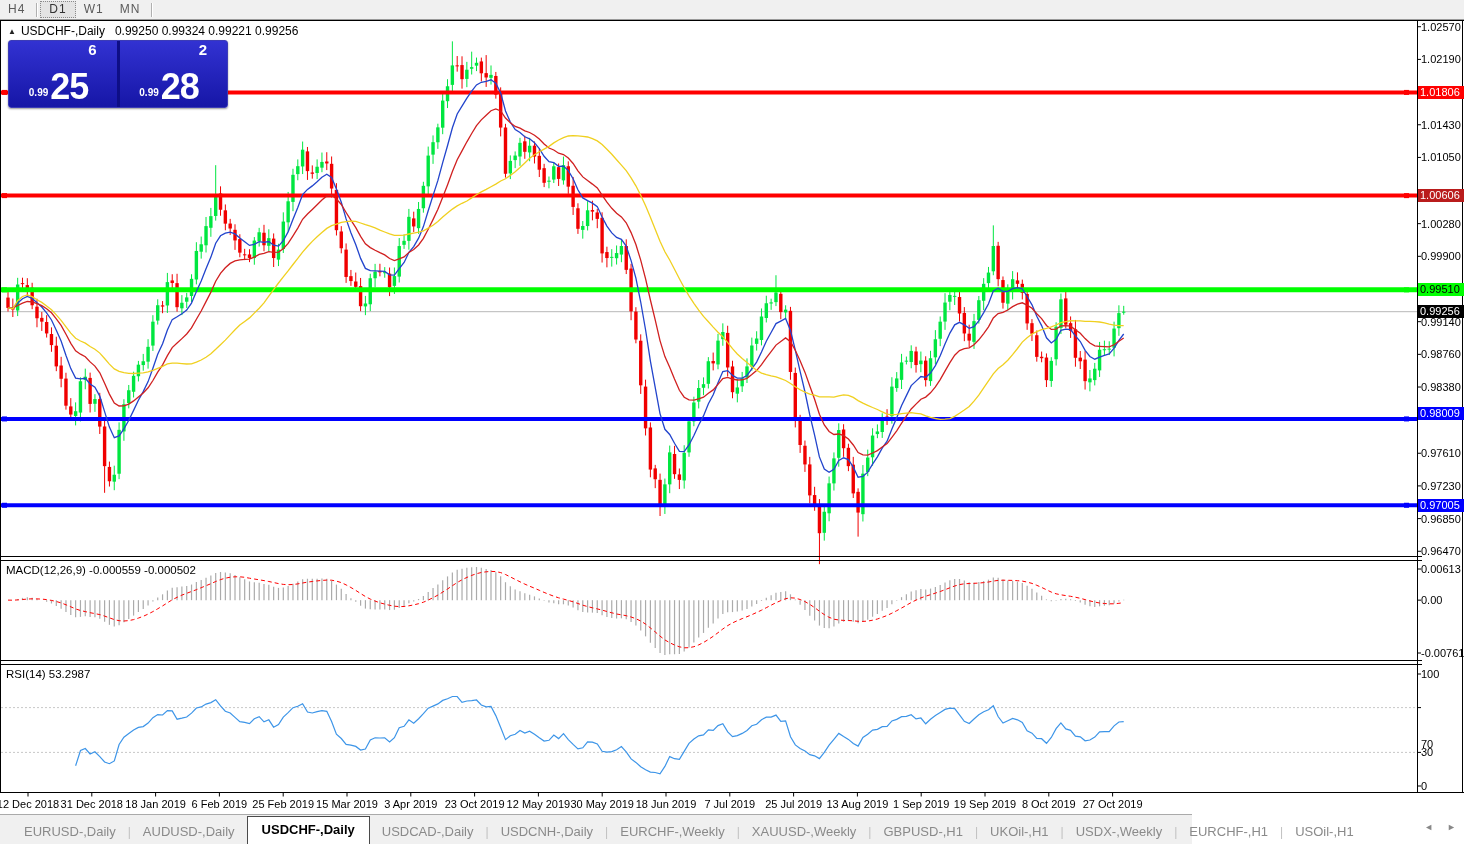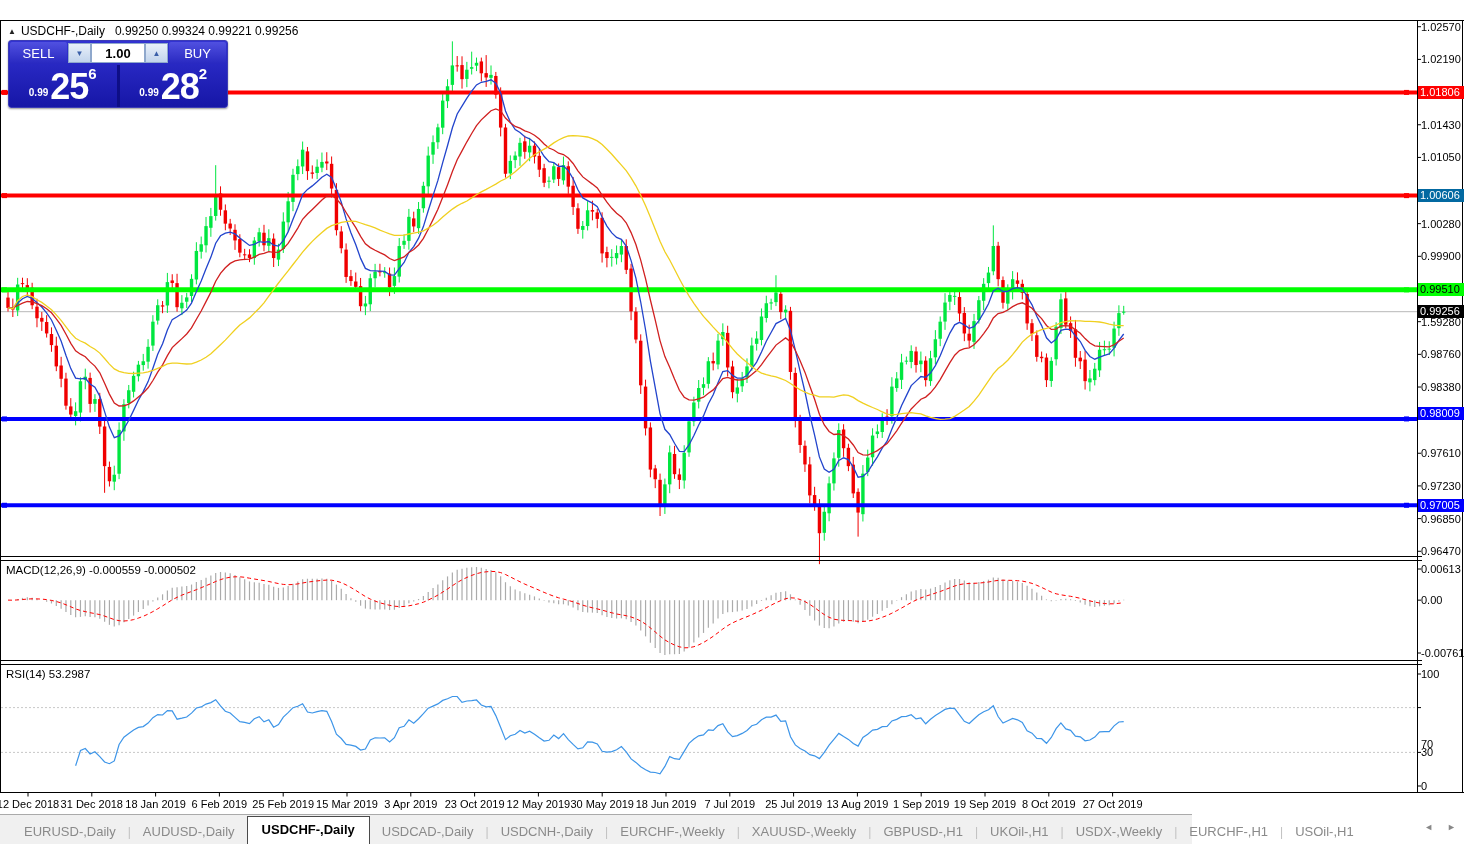--- a/index.html
+++ b/index.html
@@ -51,20 +51,28 @@
   .tab-sep{color:#c0c0c0;font-size:12px;padding-bottom:6px;}
   #tab-arrows{position:absolute;right:8px;top:822px;z-index:7;display:flex;gap:14px;}
   #tab-arrows span{font-size:9px;color:#888;cursor:pointer;}
   svg{position:absolute;left:0;top:0;z-index:1;}
 </style>
 </head>
 <body>
 
 <div id="screen">
 
+  <div id="toolbar">
+      <div class="tf-btn">H4</div>
+      <div class="tf-sep"></div>
+      <div class="tf-btn active">D1</div>
+      <div class="tf-btn">W1</div>
+      <div class="tf-btn">MN</div>
+      <div class="tf-sep"></div>
+    </div>
 
   <svg id="gfx" width="1464" height="844">
       <line x1="1" y1="311.70144927536256" x2="1417" y2="311.70144927536256" stroke="#b8b8b8" stroke-width="1"></line>
       <g>
         <line x1="8" y1="291.60858216720976" x2="8" y2="311.5753261534267" stroke="#f00000" stroke-width="1"></line>
         <rect x="6.3" y="297.59903381642556" width="3.4" height="10.318840579709956" fill="#f00000"></rect>
         <line x1="12.83" y1="298.52396637858305" x2="12.83" y2="317.0040110705227" stroke="#f00000" stroke-width="1"></line>
         <rect x="11.13" y="307.814310928814" width="3.4" height="1.7470584938170646" fill="#f00000"></rect>
         <line x1="17.66" y1="277.8223574755217" x2="17.66" y2="316.0795943818696" stroke="#00e640" stroke-width="1"></line>
         <rect x="15.96" y="284.5258832353219" width="3.4" height="25.966800902356" fill="#00e640"></rect>
@@ -838,31 +846,20 @@
       <line x1="985" y1="792.5" x2="985" y2="796.5" stroke="#000000" stroke-width="1"></line>
       <line x1="1048.8" y1="792.5" x2="1048.8" y2="796.5" stroke="#000000" stroke-width="1"></line>
       <line x1="1112.6" y1="792.5" x2="1112.6" y2="796.5" stroke="#000000" stroke-width="1"></line>
     </svg>
 
   <div id="chart-header">
     <span class="tri">▲</span><span>USDCHF-,Daily</span><span class="ohlc">0.99250 0.99324 0.99221 0.99256</span>
   </div>
 
   <div id="trade-panel">
-    <div id="tp-row1">
-      <div class="tp-btn">SELL</div>
-      <div class="tp-step">
-          <span>▼</span>
-        </div>
-      <div id="tp-vol">1.00</div>
-      <div class="tp-step">
-          <span>▲</span>
-        </div>
-      <div class="tp-btn">BUY</div>
-    </div>
     <div id="tp-row2">
       <div class="tp-price">
         <span class="pfx">0.99</span>
         <span class="big">25</span>
         <span class="sup">6</span>
       </div>
       <div id="tp-gap"></div>
       <div class="tp-price">
         <span class="pfx">0.99</span>
         <span class="big">28</span>
@@ -874,29 +871,29 @@
   <div class="pane-label" style="top:564px;">MACD(12,26,9) -0.000559 -0.000502</div>
   <div class="pane-label" style="top:668px;">RSI(14) 53.2987</div>
 
   <div id="axis-labels">
       <div class="ax" style="top: 20.7295px;">1.02570</div>
       <div class="ax" style="top: 53.4058px;">1.02190</div>
       <div class="ax" style="top: 118.758px;">1.01430</div>
       <div class="ax" style="top: 151.435px;">1.01050</div>
       <div class="ax" style="top: 217.647px;">1.00280</div>
       <div class="ax" style="top: 250.324px;">0.99900</div>
-      <div class="ax" style="top: 315.676px;">1.59280</div>
+      <div class="ax" style="top: 315.676px;">0.99140</div>
       <div class="ax" style="top: 348.353px;">0.98760</div>
       <div class="ax" style="top: 381.029px;">0.98380</div>
       <div class="ax" style="top: 447.242px;">0.97610</div>
       <div class="ax" style="top: 479.918px;">0.97230</div>
       <div class="ax" style="top: 512.594px;">0.96850</div>
       <div class="ax" style="top: 545.271px;">0.96470</div>
       <div class="ax-box" style="top: 85.9261px; background: rgb(255, 0, 0); color: rgb(255, 255, 255);">1.01806</div>
-      <div class="ax-box" style="top: 189.114px; background: #0369a1; color: rgb(255, 255, 255);">1.00606</div>
+      <div class="ax-box" style="top: 189.114px; background: #b91c1c; color: rgb(255, 255, 255);">1.00606</div>
       <div class="ax-box" style="top: 283.36px; background: rgb(0, 255, 0); color: rgb(0, 0, 0);">0.99510</div>
       <div class="ax-box" style="top: 407px; background: rgb(0, 0, 255); color: rgb(255, 255, 255);">0.98009</div>
       <div class="ax-box" style="top: 498.766px; background: rgb(0, 0, 255); color: rgb(255, 255, 255);">0.97005</div>
       <div class="ax-box" style="top: 305.201px; background: rgb(0, 0, 0); color: rgb(255, 255, 255);">0.99256</div>
       <div class="ax" style="top: 563px;">0.00613</div>
       <div class="ax" style="top: 594.146px;">0.00</div>
       <div class="ax" style="top: 647px;">-0.007612</div>
       <div class="ax" style="top: 668px;">100</div>
       <div class="ax" style="top: 738px;">70</div>
       <div class="ax" style="top: 746.4px;">30</div>

